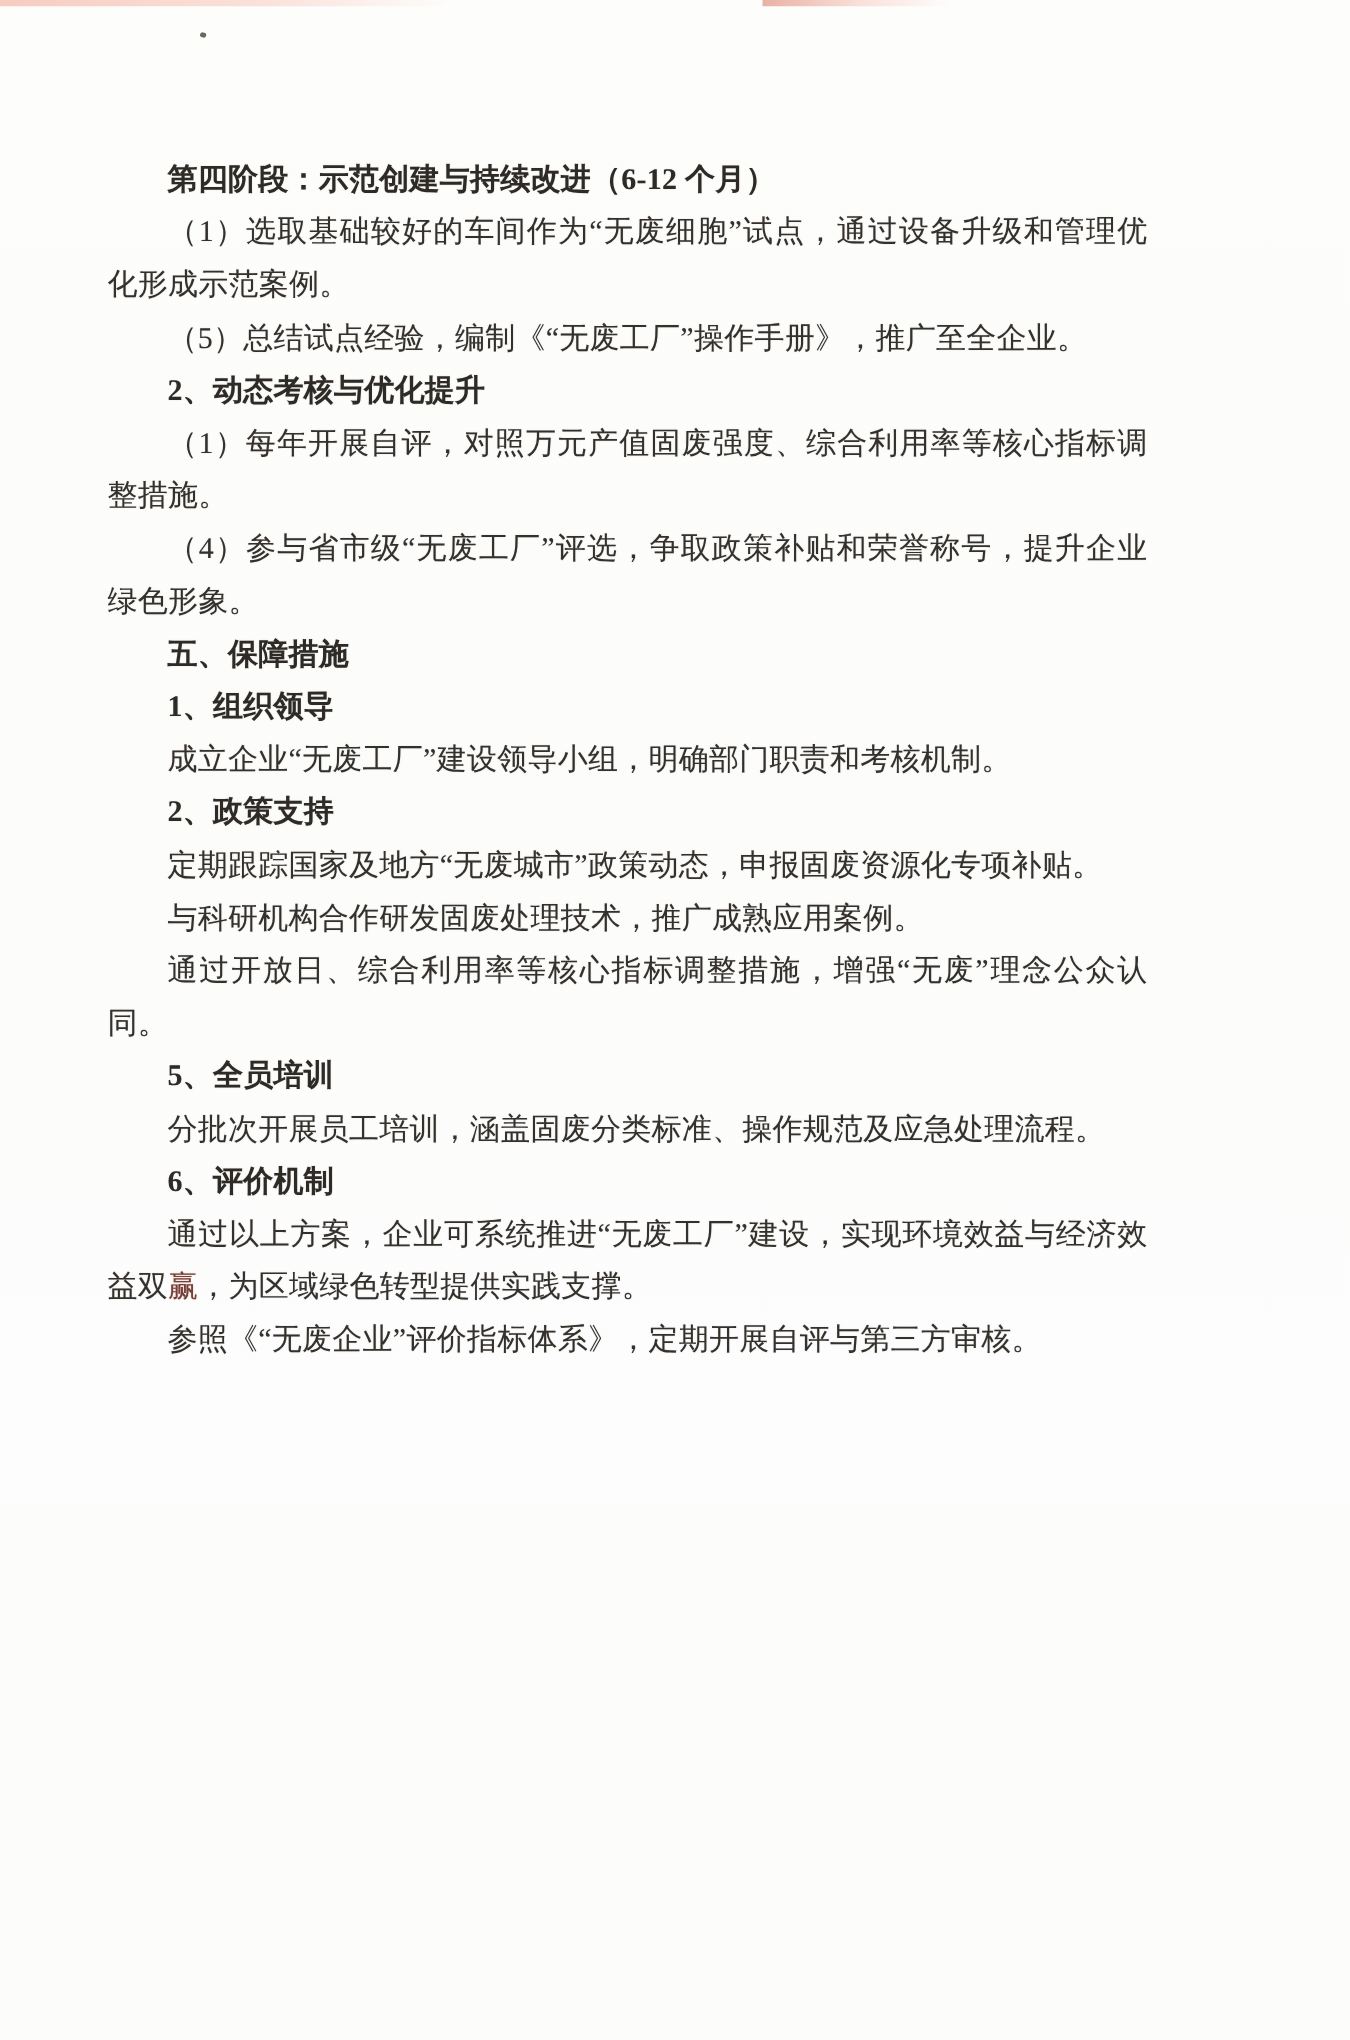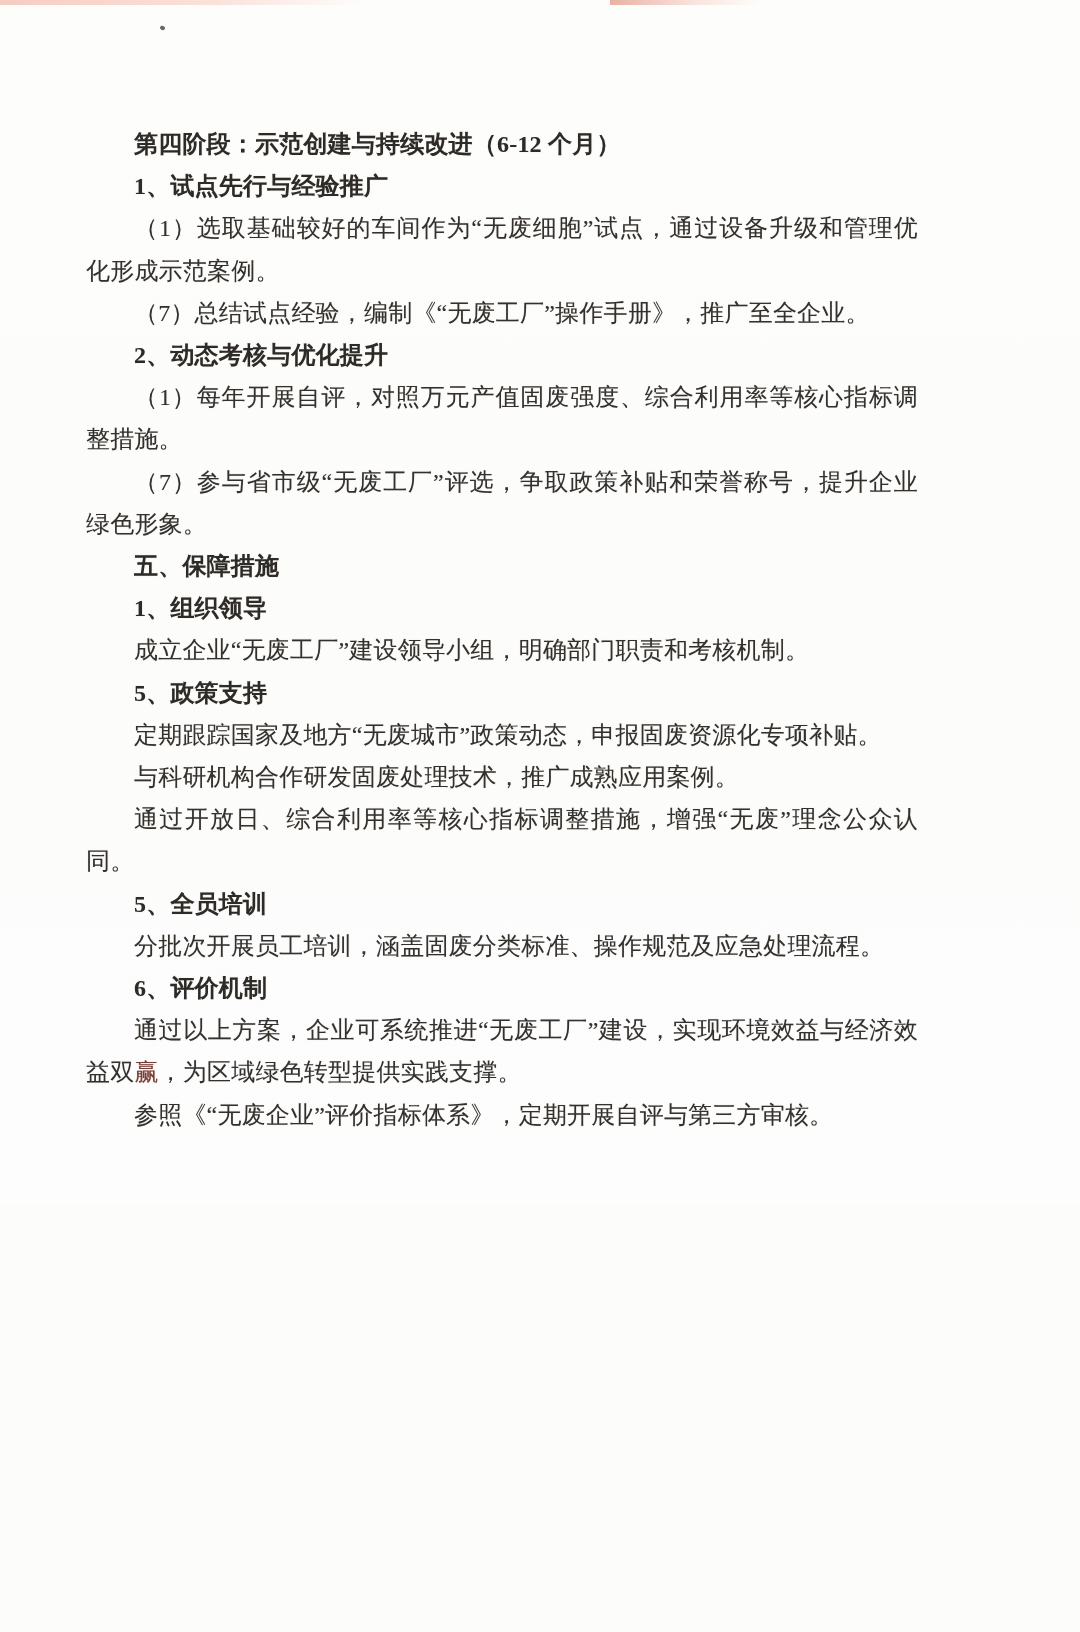--- a/index.html
+++ b/index.html
@@ -71,30 +71,29 @@
 <body>
 
 <div class="page">
 
   <div class="edge-tint-left"></div>
   <div class="edge-tint-right"></div>
   <div class="speck"></div>
 
   <div class="content">
     <p class="para bold">第四阶段：示范创建与持续改进（6-12 个月）</p>
-    <p class="para bold">1、试点先行与经验推广</p>
     <p class="para">（1）选取基础较好的车间作为“无废细胞”试点，通过设备升级和管理优化形成示范案例。</p>
-    <p class="para">（7）总结试点经验，编制《“无废工厂”操作手册》，推广至全企业。</p>
+    <p class="para">（5）总结试点经验，编制《“无废工厂”操作手册》，推广至全企业。</p>
     <p class="para bold">2、动态考核与优化提升</p>
     <p class="para">（1）每年开展自评，对照万元产值固废强度、综合利用率等核心指标调整措施。</p>
-    <p class="para">（7）参与省市级“无废工厂”评选，争取政策补贴和荣誉称号，提升企业绿色形象。</p>
+    <p class="para">（4）参与省市级“无废工厂”评选，争取政策补贴和荣誉称号，提升企业绿色形象。</p>
     <p class="para bold">五、保障措施</p>
     <p class="para bold">1、组织领导</p>
     <p class="para">成立企业“无废工厂”建设领导小组，明确部门职责和考核机制。</p>
-    <p class="para bold">5、政策支持</p>
+    <p class="para bold">2、政策支持</p>
     <p class="para">定期跟踪国家及地方“无废城市”政策动态，申报固废资源化专项补贴。</p>
     <p class="para">与科研机构合作研发固废处理技术，推广成熟应用案例。</p>
     <p class="para">通过开放日、综合利用率等核心指标调整措施，增强“无废”理念公众认同。</p>
     <p class="para bold">5、全员培训</p>
     <p class="para">分批次开展员工培训，涵盖固废分类标准、操作规范及应急处理流程。</p>
     <p class="para bold">6、评价机制</p>
     <p class="para"><span>通过以上方案，企业可系统推进“无废工厂”建设，实现环境效益与经济效益双</span><span class="red-char">赢</span><span>，为区域绿色转型提供实践支撑。</span></p>
     <p class="para">参照《“无废企业”评价指标体系》，定期开展自评与第三方审核。</p>
   </div>
 

